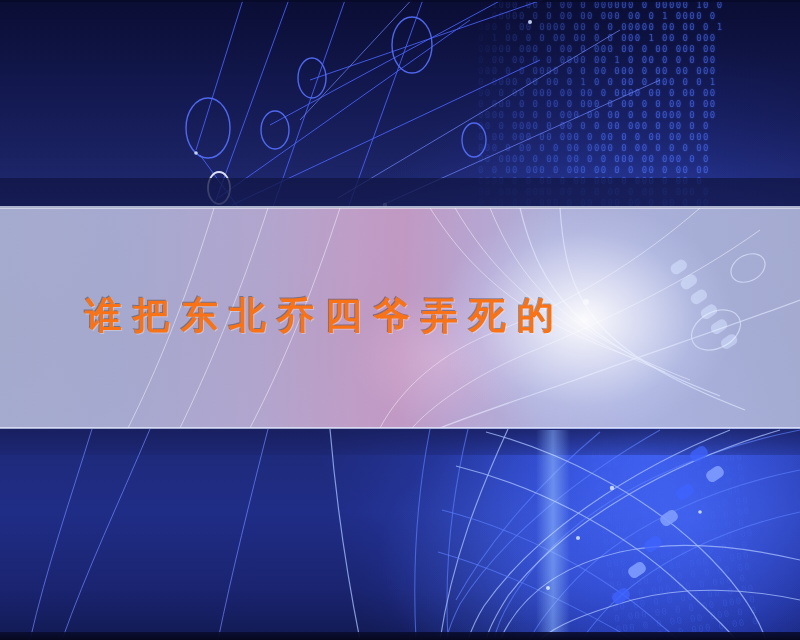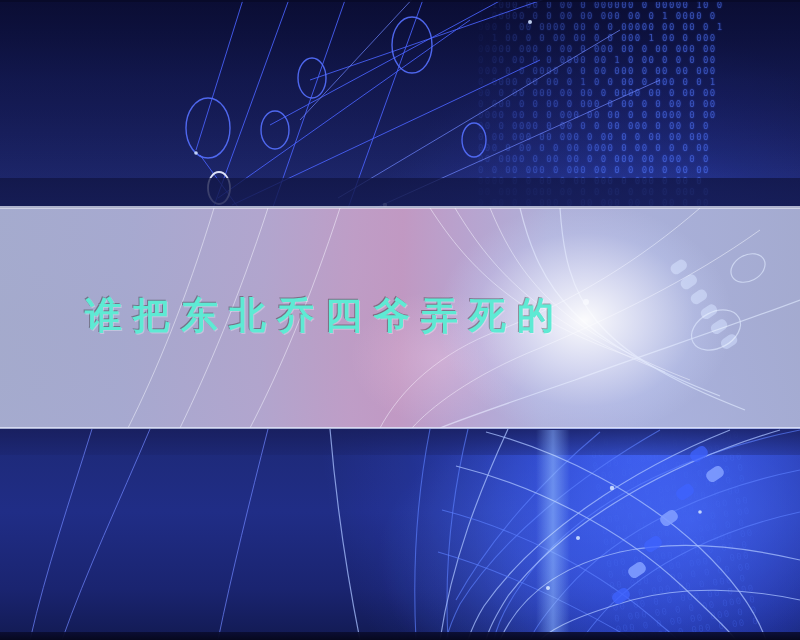--- a/index.html
+++ b/index.html
@@ -82,21 +82,21 @@
   }
   #band-top-line{left:0;top:206px;width:800px;height:2px;background:rgba(226,230,246,.75);}
   #band-bottom-line{left:0;top:427px;width:800px;height:2px;background:rgba(222,228,248,.70);}
   #dark-strip-above{left:0;top:178px;width:800px;height:30px;background:linear-gradient(180deg,rgba(16,20,66,.75),rgba(20,26,80,.85));}
   #dark-strip-below{left:0;top:429px;width:800px;height:26px;background:linear-gradient(180deg,rgba(24,30,92,.80),rgba(26,34,104,.35));}
   
   #title{
     position:absolute;left:0;top:283px;width:800px;height:66px;
     display:flex;align-items:center;justify-content:center;
     font-size:37px;font-weight:bold;letter-spacing:11px;
-    color:#5eead4;
+    color:#f97316;
     text-shadow:1px 1px 0 rgba(255,255,255,.30), -1px -1px 0 rgba(20,16,8,.35);
     white-space:nowrap;
     padding-right:150px;box-sizing:border-box;
   }
   
   svg.vec{position:absolute;left:0;top:0;width:800px;height:640px;overflow:visible;}
   .thinline{fill:none;stroke:#4a63ff;stroke-width:1;opacity:.85;}
   .thinline2{fill:none;stroke:#6f86ff;stroke-width:1;opacity:.7;}
   .ring{fill:none;stroke:#5570ff;stroke-width:1.4;opacity:.9;}
   .ringbright{fill:none;stroke:#e8ecff;stroke-width:1.8;opacity:.95;}

